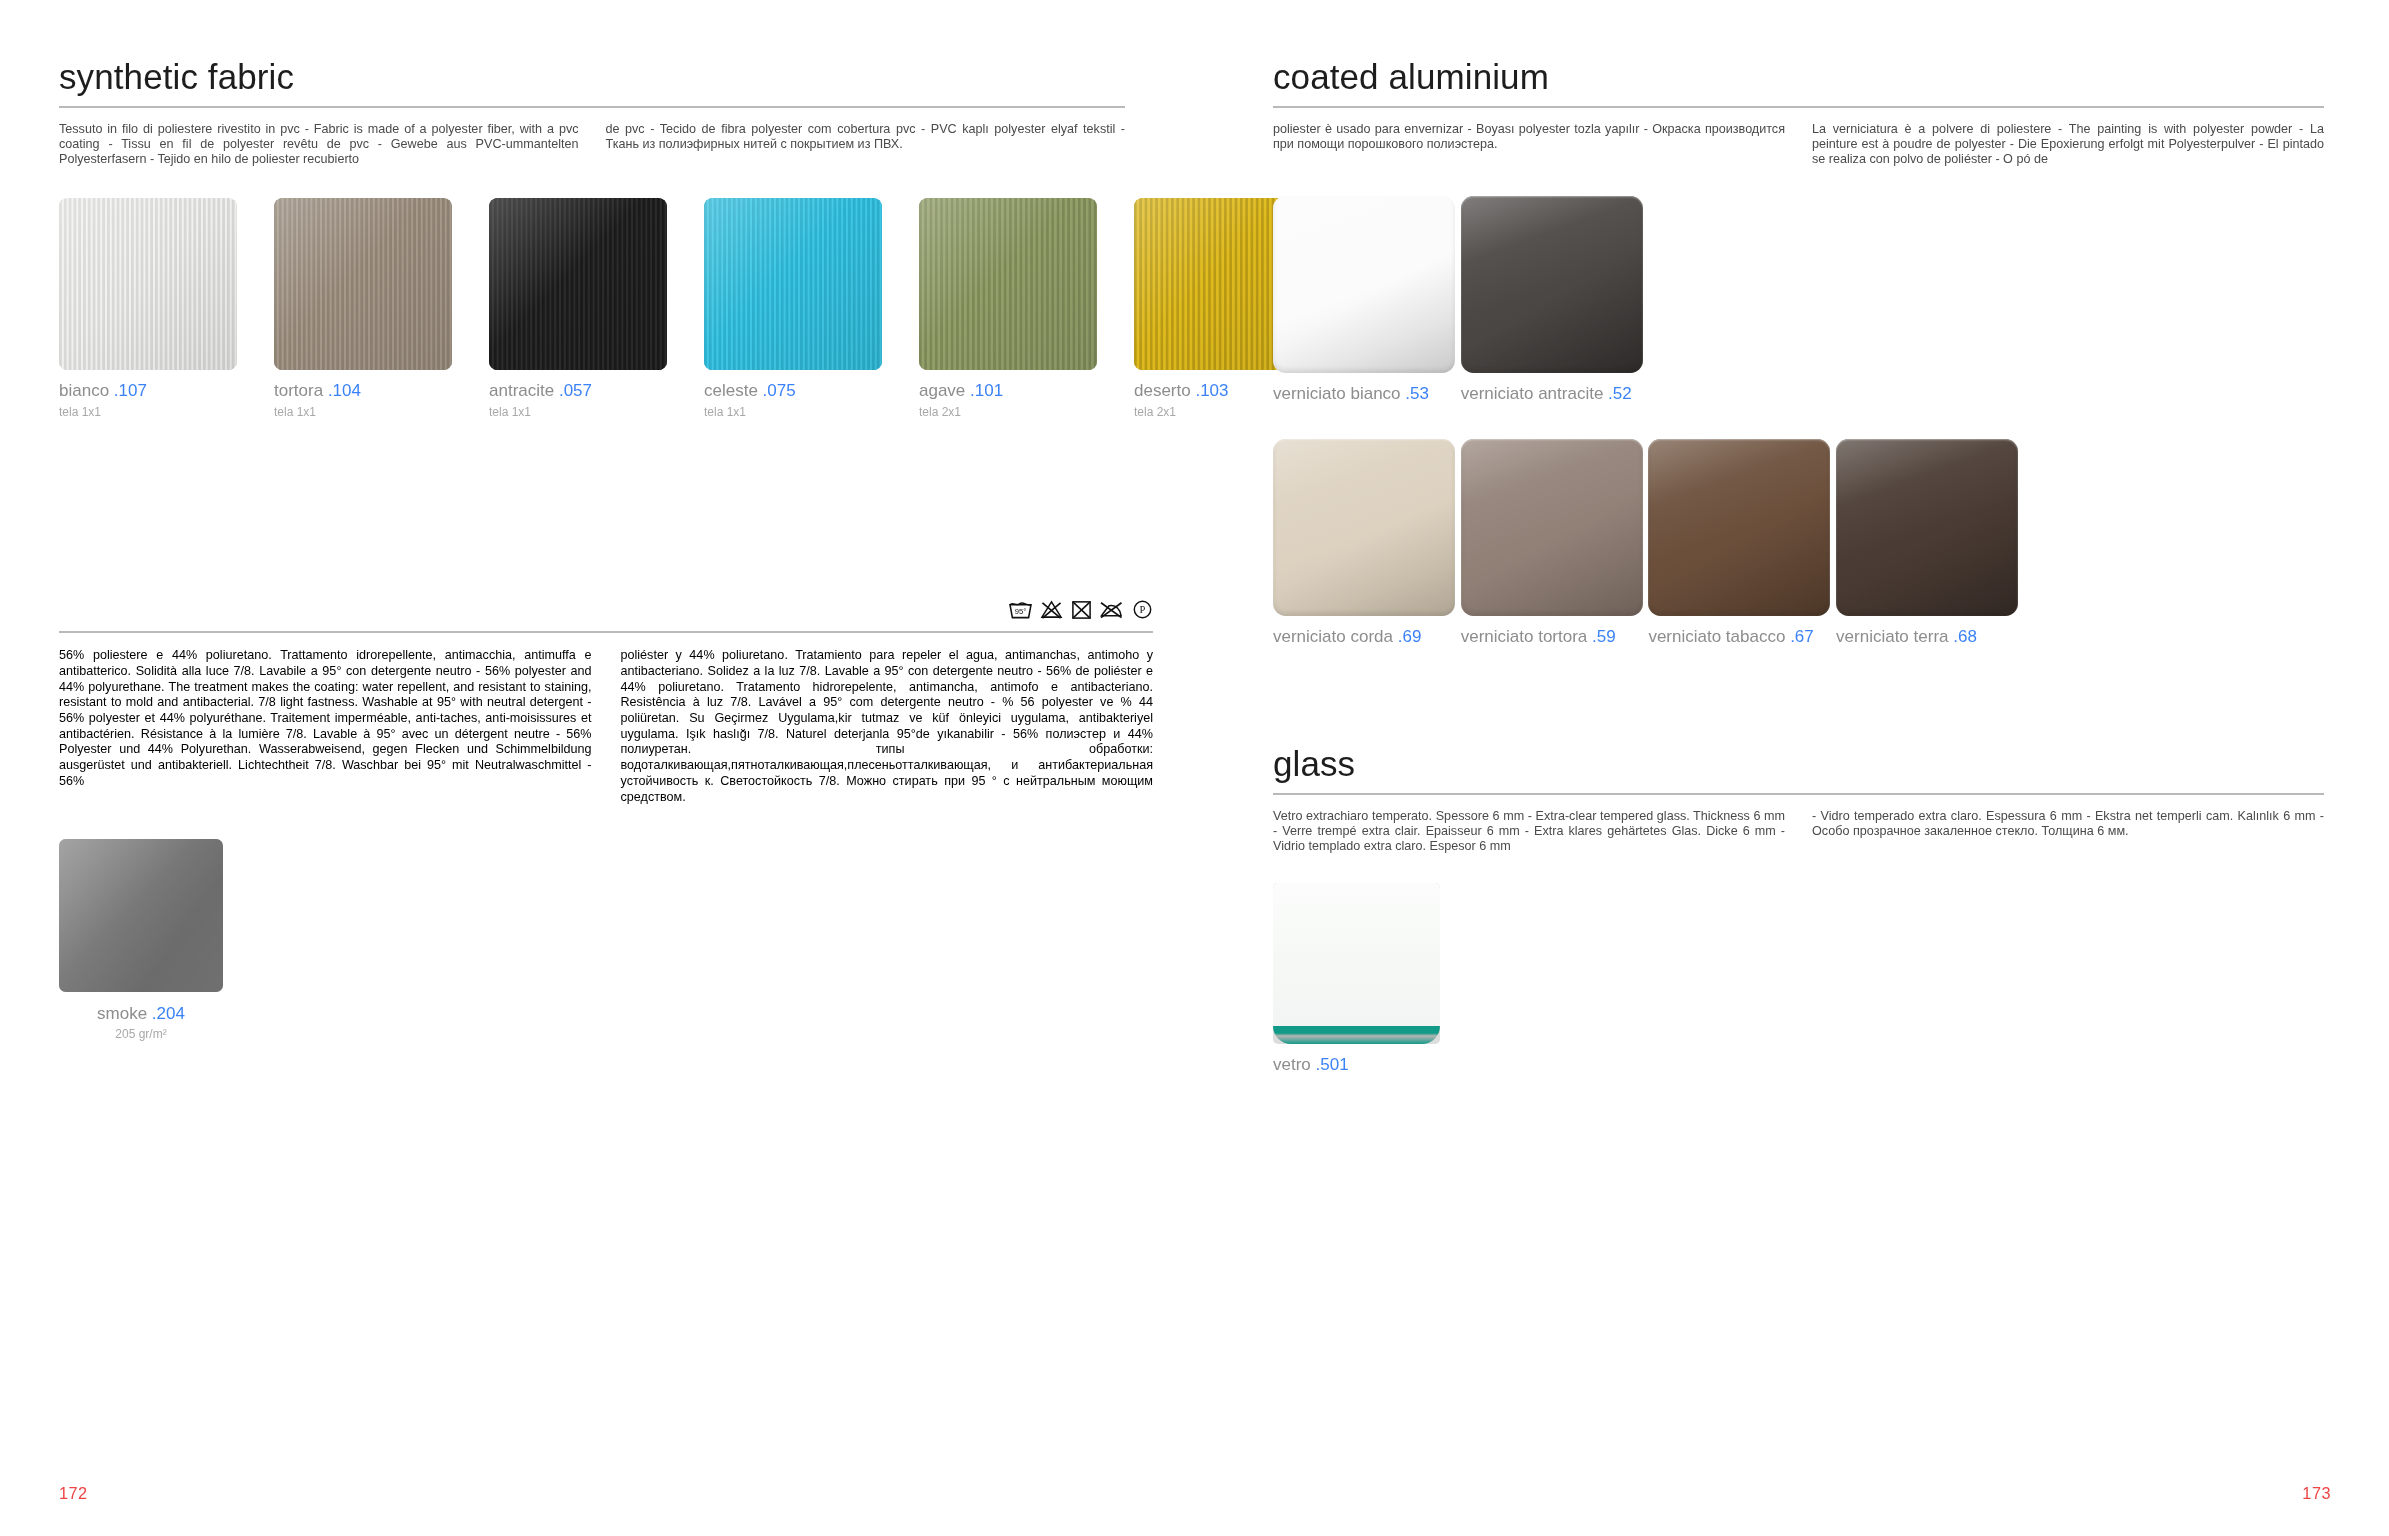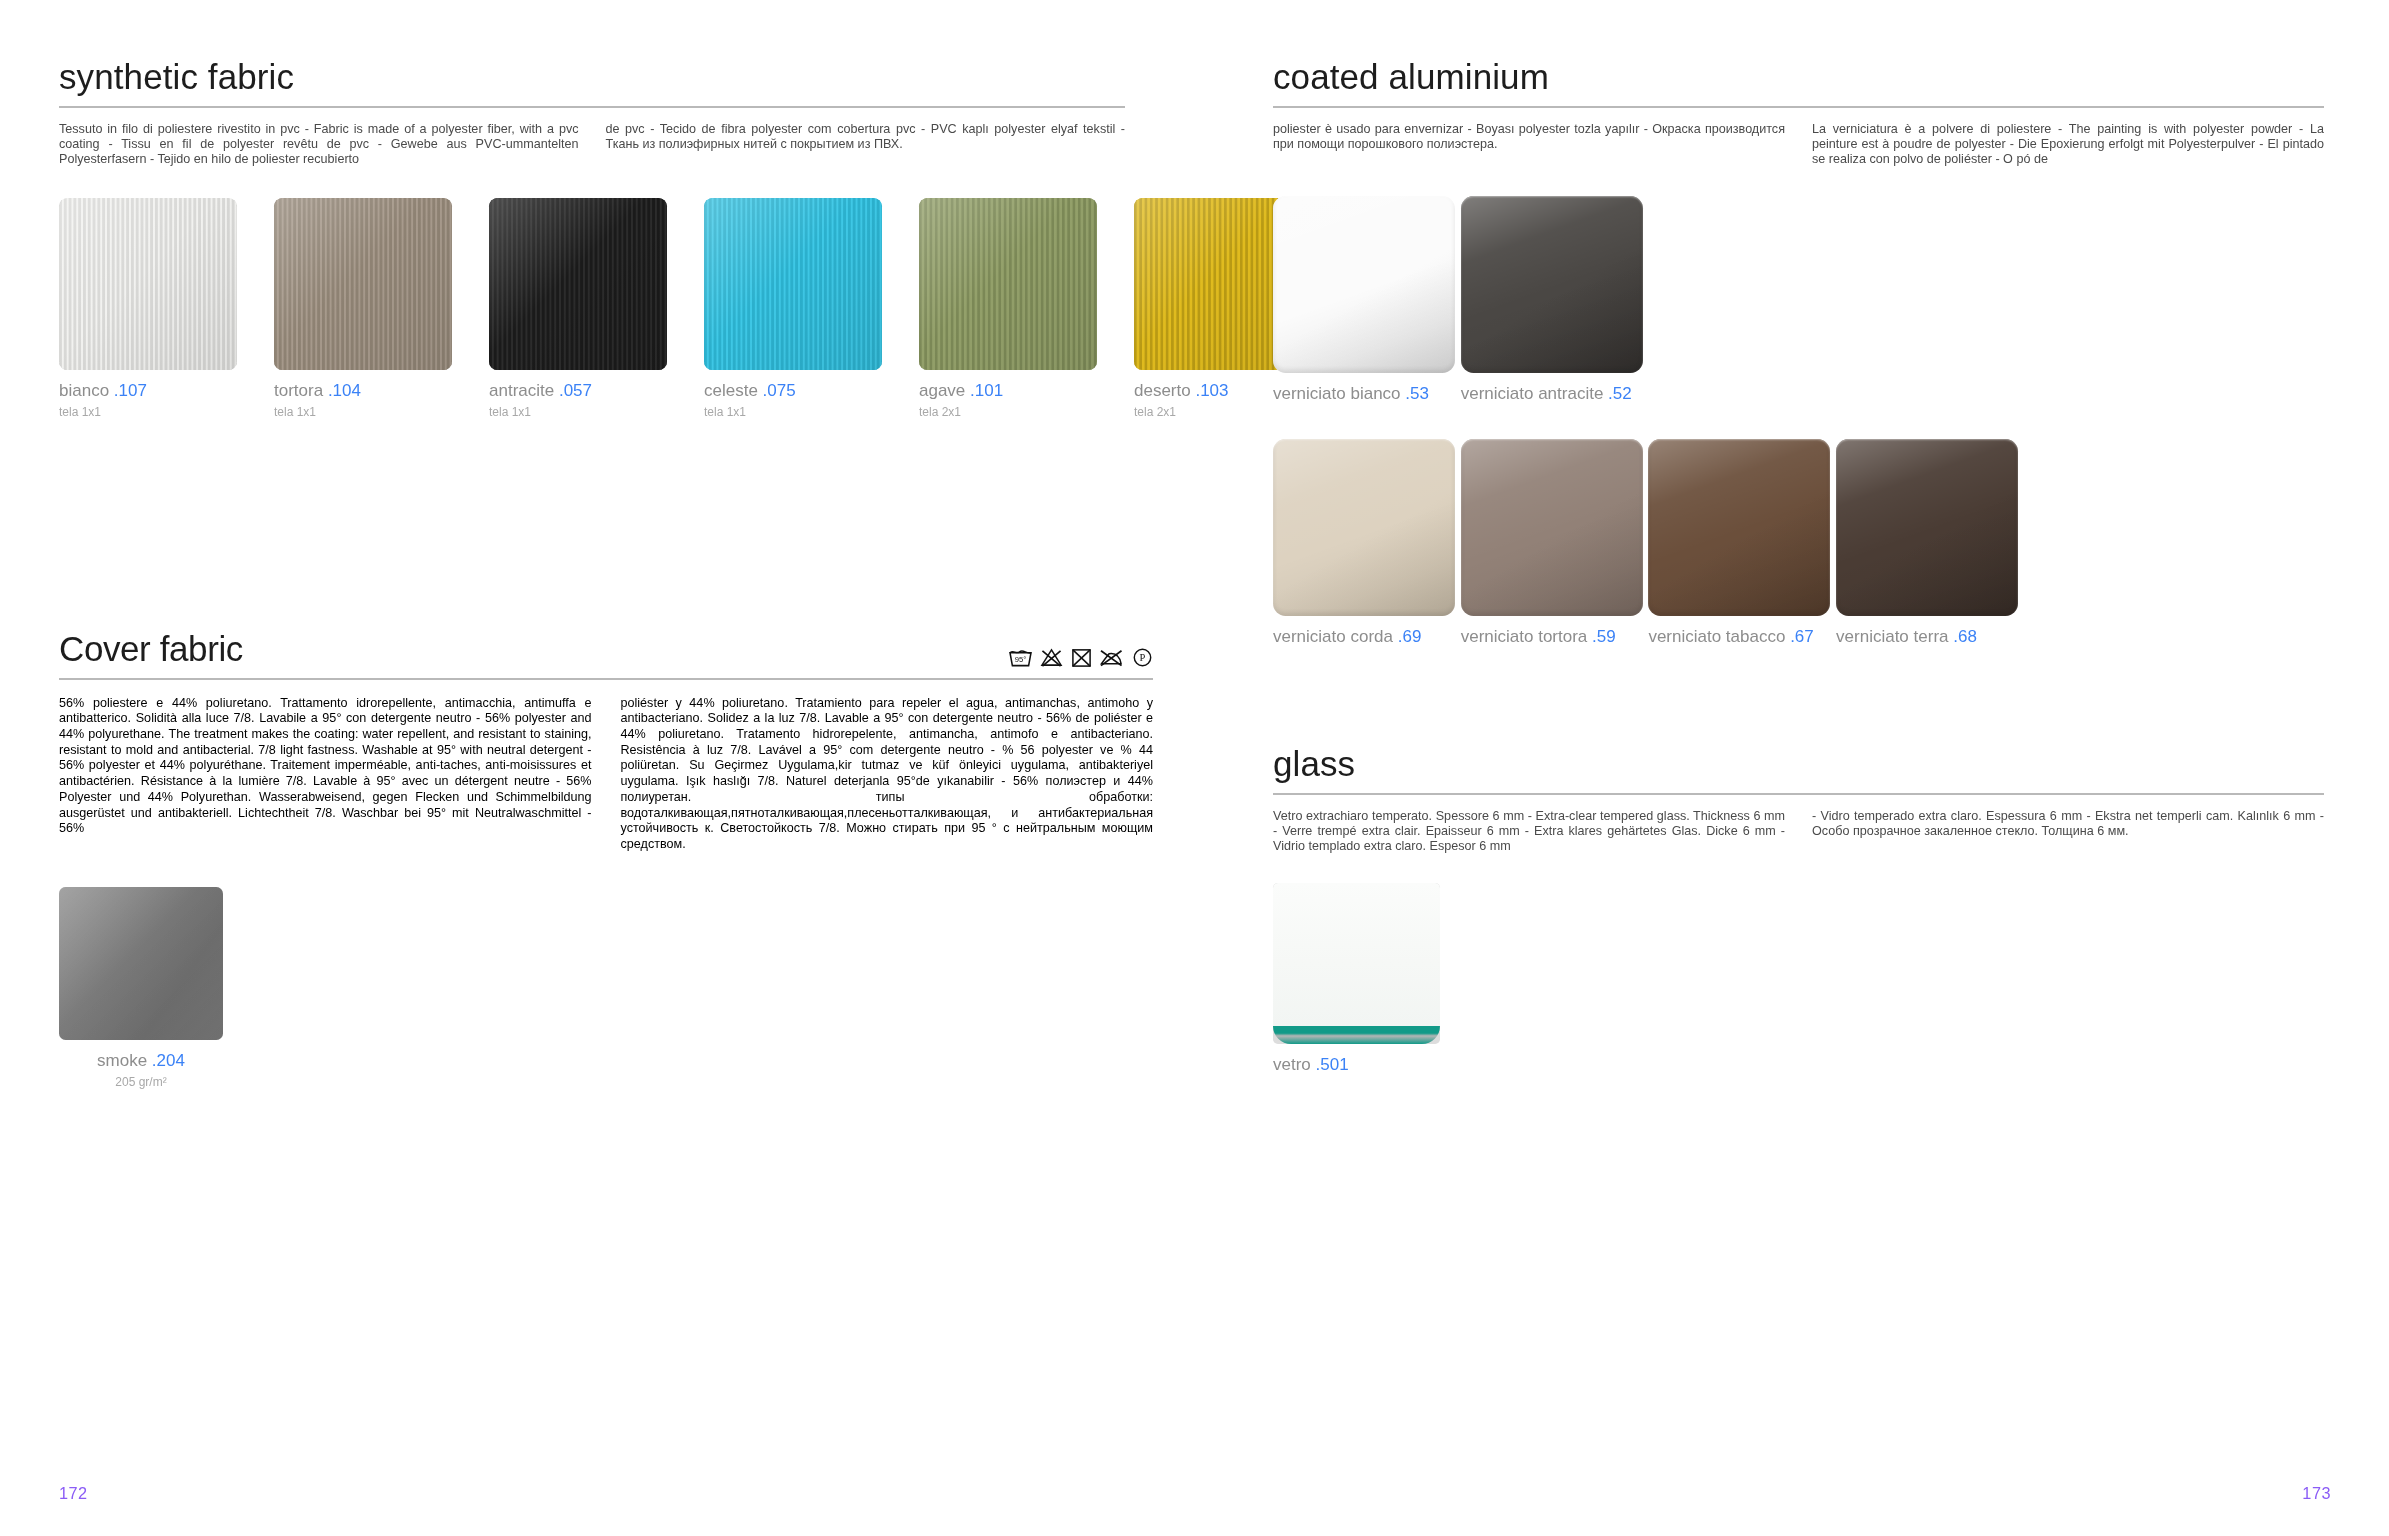--- a/index.html
+++ b/index.html
@@ -181,21 +181,21 @@
   .smoke-body {
     position: absolute; inset: 0;
     background: linear-gradient(125deg, #8a8a8a 0%, #7c7c7c 35%, #6f6f6f 70%, #787878 100%);
   }
 
   
   .pagenum {
     position: absolute;
     bottom: 33px;
     font-size: 16.3px;
-    color: #8b5cf6;
+    color: #ef4444;
     letter-spacing: 0.5px;
   }
   .pagenum-l { left: 59px; }
   .pagenum-r { right: 59px; }
 </style>
 </head>
 <body>
 
 <div class="spread">
 
@@ -287,21 +287,20 @@
             <b>.103</b>
           </div>
           <div class="sub">tela 2x1</div>
         </div>
 
       </div>
     </div>
 
     <div class="section" style="left:59px; top:631px; width:1094px;">
       <div class="sec-head">
-        <h1 class="sec-title condensed">Cover fabric</h1>
         <div class="care-row">
           <span class="care-ico">
             <svg width="25" height="21" viewBox="0 0 26 22">
               <path d="M2 6 L24 6 L21.5 19.5 L4.5 19.5 Z" fill="none" stroke="#111" stroke-width="1.6"></path>
               <path d="M2 6 C6 2.5, 8 8, 12 5 C16 2, 19 7.5, 24 6" fill="none" stroke="#111" stroke-width="1.6"></path>
               <text x="13" y="16" font-size="8" text-anchor="middle" fill="#111" font-family="'Liberation Sans',sans-serif">95°</text>
             </svg>
           </span>
           <span class="care-ico">
             <svg width="23" height="21" viewBox="0 0 24 22">

